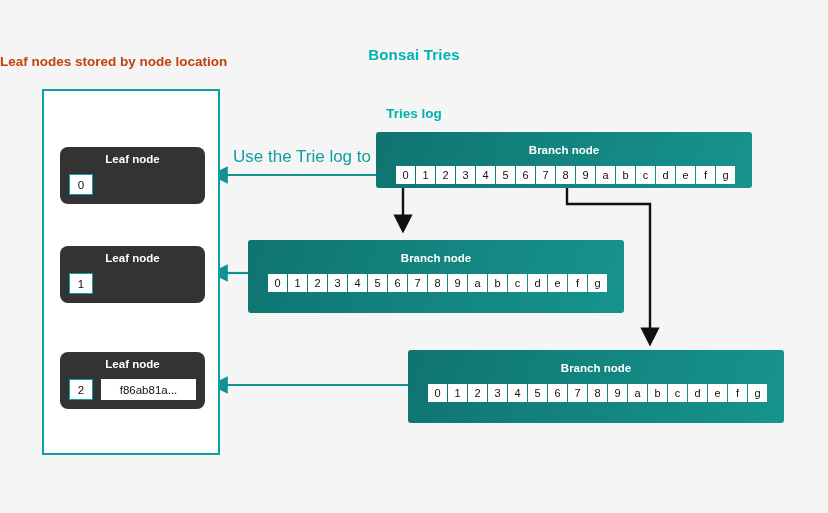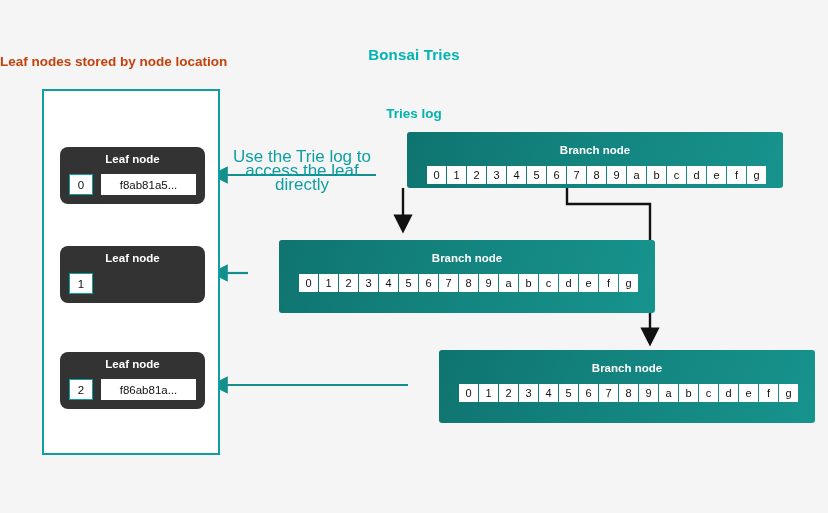--- a/index.html
+++ b/index.html
@@ -72,21 +72,20 @@
     box-sizing:border-box;
     display:flex;align-items:center;justify-content:center;
     font-size:11.5px;color:#111;
   }
 
   
   .branch{
     position:absolute;
     background:linear-gradient(110deg,#0f7470 0%,#13837e 45%,#17938d 100%);
     border-radius:3px;
-    margin-left:31px;
   }
   .branch-title{
     position:absolute;left:0;right:0;top:12px;
     text-align:center;
     font-size:11.5px;font-weight:bold;
     color:#ffffff;
   }
   .cells{
     position:absolute;left:20px;top:34px;
     display:flex;gap:1px;
@@ -147,42 +146,40 @@
     </g>
   </svg>
 
   <div class="trielog"></div>
   <div class="trielog-title">Tries log</div>
 
   <div class="leaf" style="top:147px;">
     <div class="leaf-title">Leaf node</div>
     <div class="leaf-row">
       <div class="leaf-index">0</div>
-      <div class="leaf-value">f8ab81a5...</div>
     </div>
   </div>
 
   <div class="leaf" style="top:246px;">
     <div class="leaf-title">Leaf node</div>
     <div class="leaf-row">
       <div class="leaf-index">1</div>
     </div>
   </div>
 
   <div class="leaf" style="top:352px;">
     <div class="leaf-title">Leaf node</div>
     <div class="leaf-row">
       <div class="leaf-index">2</div>
       <div class="leaf-value">f86ab81a...</div>
     </div>
   </div>
 
   <div class="annot">
     <div>Use the Trie log to</div>
-    <div>access the leaf directly</div>
   </div>
 
   <div class="branch" style="left:376px;top:132px;width:376px;height:56px;">
     <div class="branch-title">Branch node</div>
     <div class="cells">
         <div class="cell">0</div>
         <div class="cell">1</div>
         <div class="cell">2</div>
         <div class="cell">3</div>
         <div class="cell">4</div>

